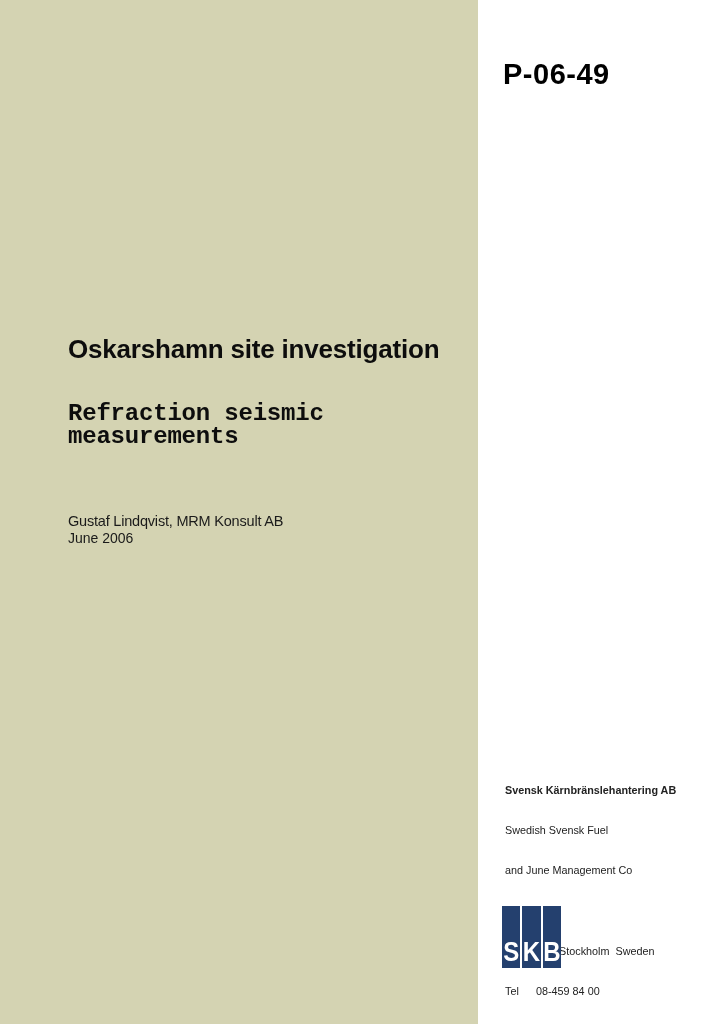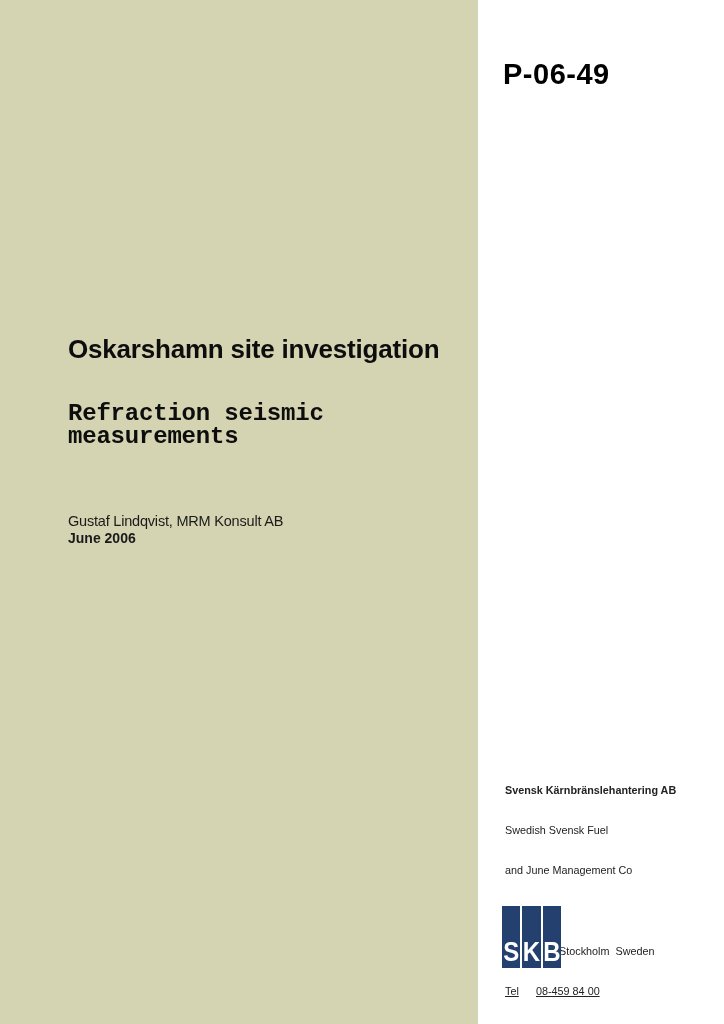--- a/index.html
+++ b/index.html
@@ -65,36 +65,34 @@
     letter-spacing: -0.2px;
     color: #1a1a1a;
     margin-top: 40px;
   }
   .date {
     position: absolute;
     left: 68px;
     top: 530px;
     font-size: 14px;
     color: #1a1a1a;
-    font-weight: bold;
   }
   .address-block {
     position: absolute;
     left: 505px;
     top: 757px;
     font-size: 10.8px;
     line-height: 13.4px;
     color: #222;
     white-space: pre-wrap;
   }
   .address-company { font-weight: bold; }
   .contact-row {
     display: grid;
     grid-template-columns: 31px auto;
-    text-decoration: underline;
   }
   .skb-logo {
     position: absolute;
     left: 502px;
     top: 906px;
     width: 59px;
     height: 62px;
     display: flex;
     gap: 2px;
     background: #ffffff;

